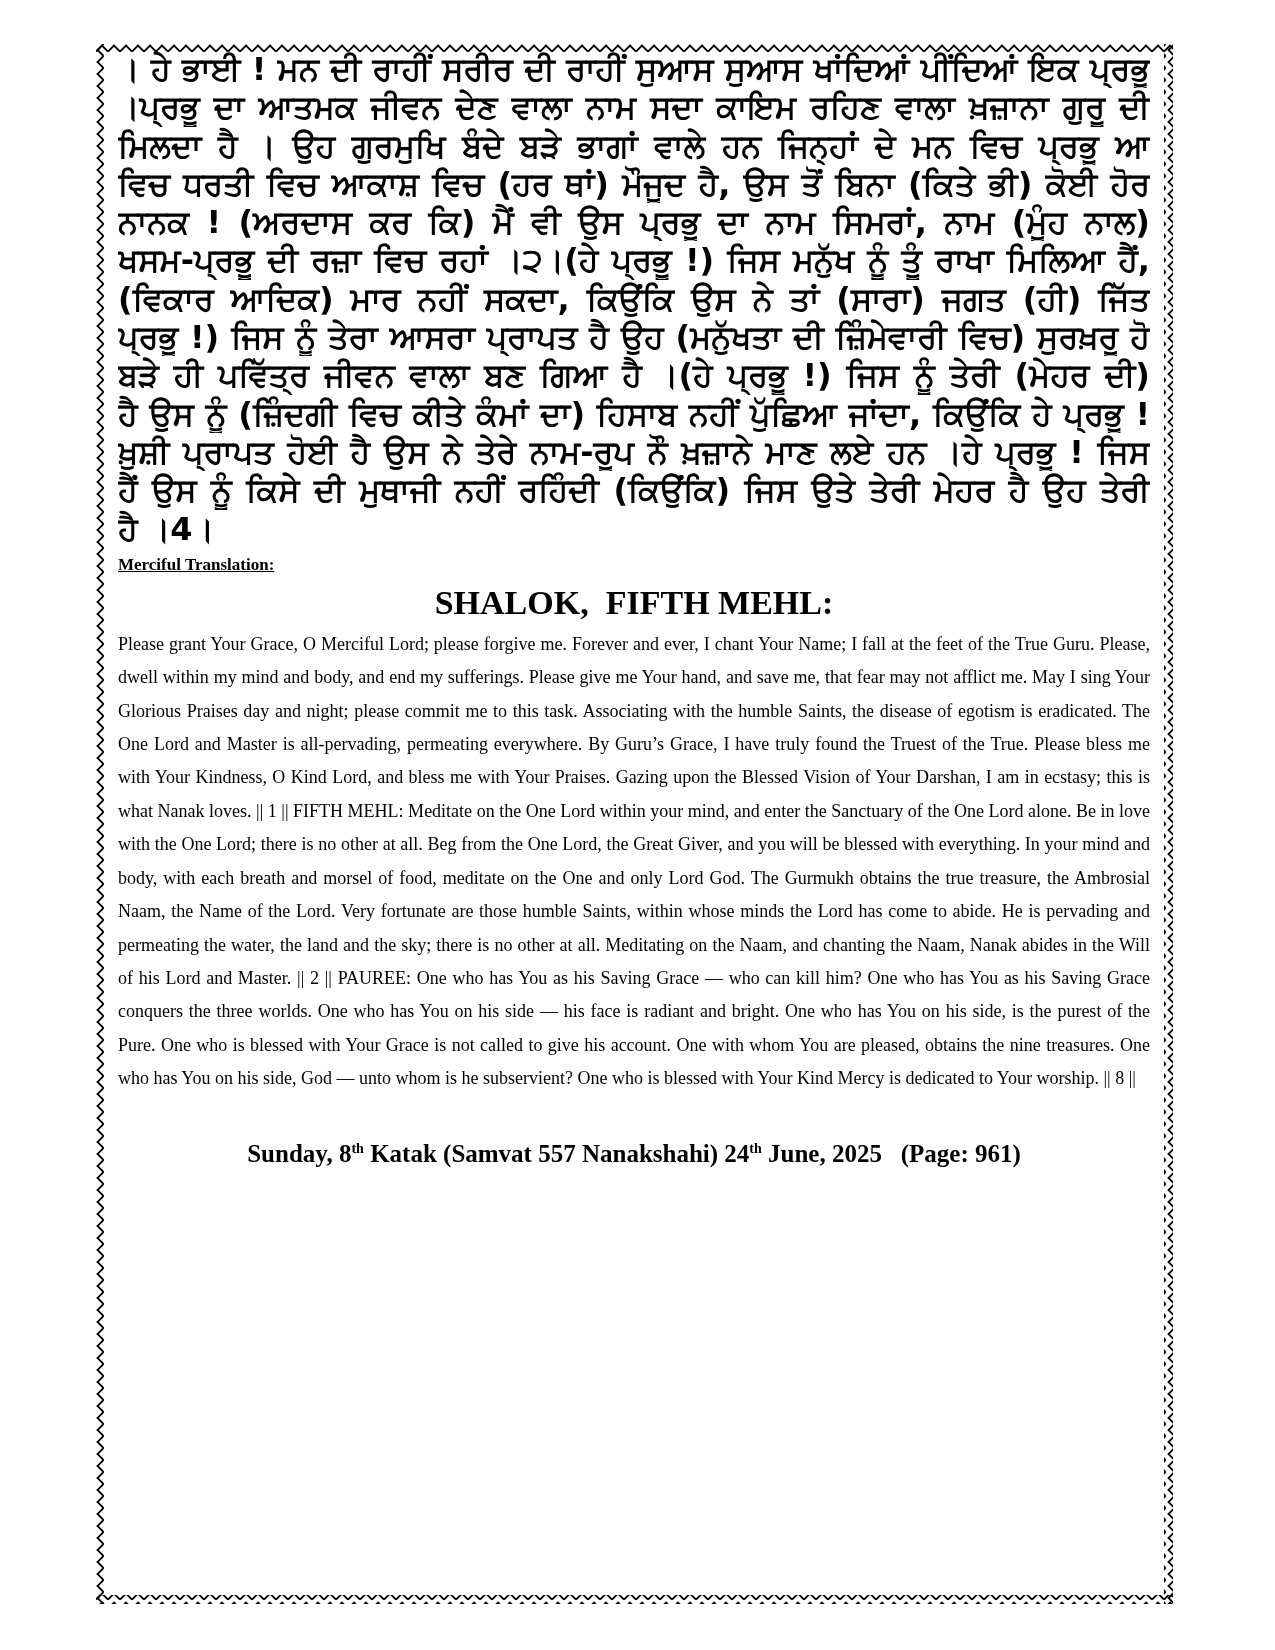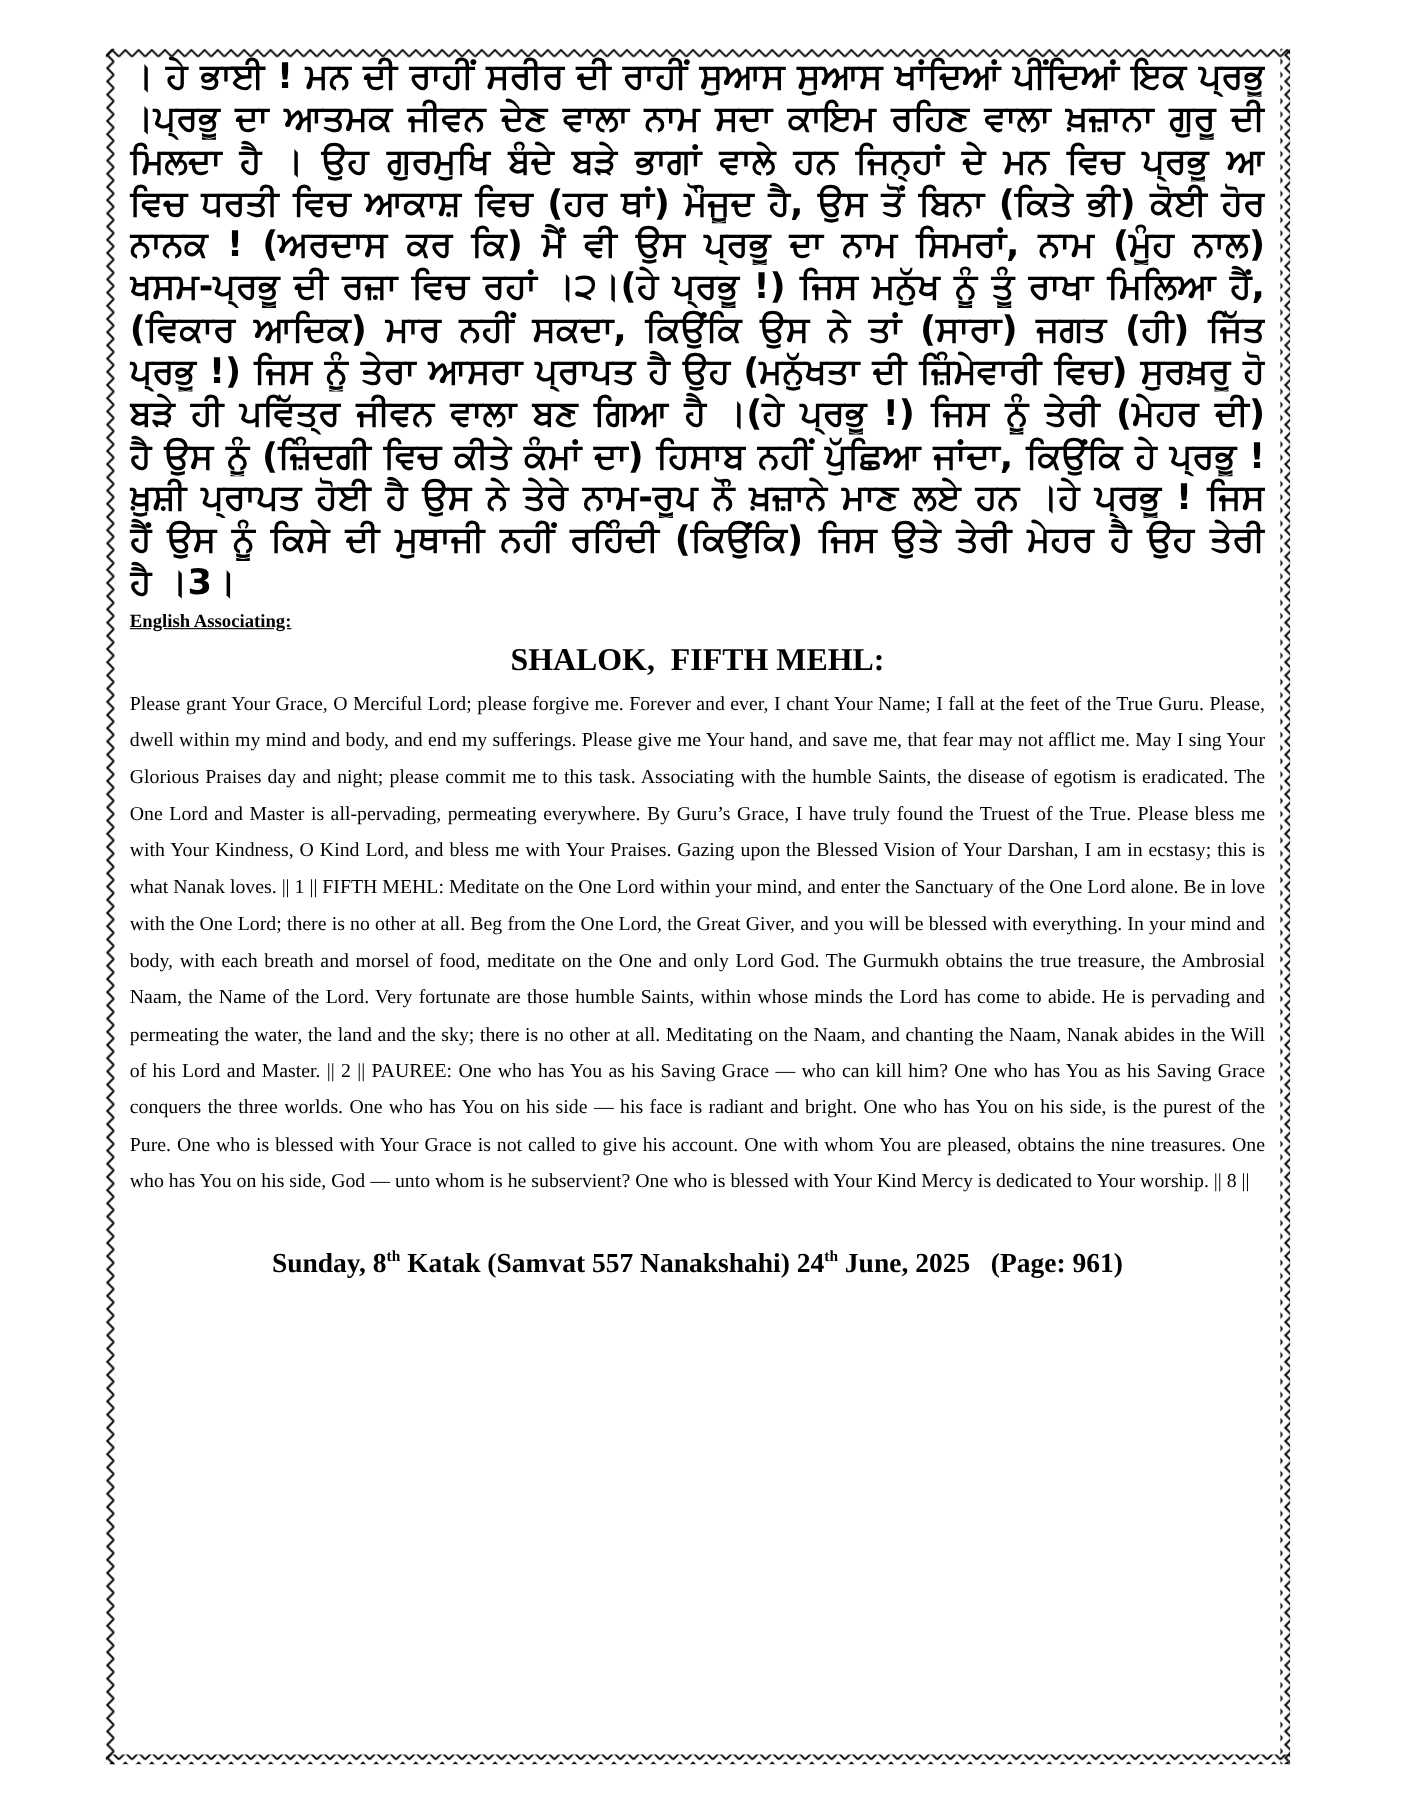--- a/index.html
+++ b/index.html
@@ -46,21 +46,21 @@
     font-family: "Liberation Serif", serif;
     font-weight: bold;
     font-size: 17px;
     text-decoration: underline;
   }
   .section-heading {
     margin: 9px 0 6px 0;
     text-align: center;
     font-family: "Liberation Serif", serif;
     font-weight: bold;
-    font-size: 29px;
+    font-size: 34px;
     white-space: pre;
   }
   .body-paragraph {
     margin: 0;
     font-family: "Liberation Serif", serif;
     font-size: 18px;
     line-height: 33.4px;
     text-align: justify;
   }
   .footer-dateline {
@@ -104,24 +104,24 @@
       <div class="gurmukhi-line">ਮਿਲਦਾ ਹੈ । ਉਹ ਗੁਰਮੁਖਿ ਬੰਦੇ ਬੜੇ ਭਾਗਾਂ ਵਾਲੇ ਹਨ ਜਿਨ੍ਹਾਂ ਦੇ ਮਨ ਵਿਚ ਪ੍ਰਭੂ ਆ ਵੱਸਦਾ ਹੈ ।ਪ੍ਰਭੂ ਜਲ</div>
       <div class="gurmukhi-line">ਵਿਚ ਧਰਤੀ ਵਿਚ ਆਕਾਸ਼ ਵਿਚ (ਹਰ ਥਾਂ) ਮੌਜੂਦ ਹੈ, ਉਸ ਤੋਂ ਬਿਨਾ (ਕਿਤੇ ਭੀ) ਕੋਈ ਹੋਰ ਨਹੀਂ ਹੈ । ਹੇ</div>
       <div class="gurmukhi-line">ਨਾਨਕ ! (ਅਰਦਾਸ ਕਰ ਕਿ) ਮੈਂ ਵੀ ਉਸ ਪ੍ਰਭੂ ਦਾ ਨਾਮ ਸਿਮਰਾਂ, ਨਾਮ (ਮੂੰਹ ਨਾਲ) ਉਚਾਰਾਂ ਤੇ ਉਸ</div>
       <div class="gurmukhi-line">ਖਸਮ-ਪ੍ਰਭੂ ਦੀ ਰਜ਼ਾ ਵਿਚ ਰਹਾਂ ।੨।(ਹੇ ਪ੍ਰਭੂ !) ਜਿਸ ਮਨੁੱਖ ਨੂੰ ਤੂੰ ਰਾਖਾ ਮਿਲਿਆ ਹੈਂ, ਉਸ ਨੂੰ ਕੋਈ</div>
       <div class="gurmukhi-line">(ਵਿਕਾਰ ਆਦਿਕ) ਮਾਰ ਨਹੀਂ ਸਕਦਾ, ਕਿਉਂਕਿ ਉਸ ਨੇ ਤਾਂ (ਸਾਰਾ) ਜਗਤ (ਹੀ) ਜਿੱਤ ਲਿਆ ਹੈ ।(ਹੇ</div>
       <div class="gurmukhi-line">ਪ੍ਰਭੂ !) ਜਿਸ ਨੂੰ ਤੇਰਾ ਆਸਰਾ ਪ੍ਰਾਪਤ ਹੈ ਉਹ (ਮਨੁੱਖਤਾ ਦੀ ਜ਼ਿੰਮੇਵਾਰੀ ਵਿਚ) ਸੁਰਖ਼ਰੂ ਹੋ ਗਿਆ ਹੈ, ਉਹ</div>
       <div class="gurmukhi-line">ਬੜੇ ਹੀ ਪਵਿੱਤ੍ਰ ਜੀਵਨ ਵਾਲਾ ਬਣ ਗਿਆ ਹੈ ।(ਹੇ ਪ੍ਰਭੂ !) ਜਿਸ ਨੂੰ ਤੇਰੀ (ਮੇਹਰ ਦੀ) ਨਜ਼ਰ ਨਸੀਬ ਹੋਈ</div>
       <div class="gurmukhi-line">ਹੈ ਉਸ ਨੂੰ (ਜ਼ਿੰਦਗੀ ਵਿਚ ਕੀਤੇ ਕੰਮਾਂ ਦਾ) ਹਿਸਾਬ ਨਹੀਂ ਪੁੱਛਿਆ ਜਾਂਦਾ, ਕਿਉਂਕਿ ਹੇ ਪ੍ਰਭੂ ! ਜਿਸ ਨੂੰ ਤੇਰੀ</div>
       <div class="gurmukhi-line">ਖ਼ੁਸ਼ੀ ਪ੍ਰਾਪਤ ਹੋਈ ਹੈ ਉਸ ਨੇ ਤੇਰੇ ਨਾਮ-ਰੂਪ ਨੌ ਖ਼ਜ਼ਾਨੇ ਮਾਣ ਲਏ ਹਨ ।ਹੇ ਪ੍ਰਭੂ ! ਜਿਸ ਬੰਦੇ ਦੇ ਧੜੇ ਤੇ ਤੂੰ</div>
       <div class="gurmukhi-line">ਹੈਂ ਉਸ ਨੂੰ ਕਿਸੇ ਦੀ ਮੁਥਾਜੀ ਨਹੀਂ ਰਹਿੰਦੀ (ਕਿਉਂਕਿ) ਜਿਸ ਉਤੇ ਤੇਰੀ ਮੇਹਰ ਹੈ ਉਹ ਤੇਰੀ ਭਗਤੀ ਕਰਦਾ</div>
-      <div class="gurmukhi-line last">ਹੈ ।3।</div>
+      <div class="gurmukhi-line last">ਹੈ ।4।</div>
     </div>
 
-    <div class="translation-label">English Associating:</div>
+    <div class="translation-label">Merciful Translation:</div>
 
     <div class="section-heading">SHALOK,  FIFTH MEHL:</div>
 
     <p class="body-paragraph">Please grant Your Grace, O Merciful Lord; please forgive me. Forever and ever, I chant Your Name; I fall at the feet of the True Guru. Please, dwell within my mind and body, and end my sufferings. Please give me Your hand, and save me, that fear may not afflict me. May I sing Your Glorious Praises day and night; please commit me to this task. Associating with the humble Saints, the disease of egotism is eradicated. The One Lord and Master is all-pervading, permeating everywhere. By Guru’s Grace, I have truly found the Truest of the True. Please bless me with Your Kindness, O Kind Lord, and bless me with Your Praises. Gazing upon the Blessed Vision of Your Darshan, I am in ecstasy; this is what Nanak loves. || 1 || FIFTH MEHL: Meditate on the One Lord within your mind, and enter the Sanctuary of the One Lord alone. Be in love with the One Lord; there is no other at all. Beg from the One Lord, the Great Giver, and you will be blessed with everything. In your mind and body, with each breath and morsel of food, meditate on the One and only Lord God. The Gurmukh obtains the true treasure, the Ambrosial Naam, the Name of the Lord. Very fortunate are those humble Saints, within whose minds the Lord has come to abide. He is pervading and permeating the water, the land and the sky; there is no other at all. Meditating on the Naam, and chanting the Naam, Nanak abides in the Will of his Lord and Master. || 2 || PAUREE: One who has You as his Saving Grace — who can kill him? One who has You as his Saving Grace conquers the three worlds. One who has You on his side — his face is radiant and bright. One who has You on his side, is the purest of the Pure. One who is blessed with Your Grace is not called to give his account. One with whom You are pleased, obtains the nine treasures. One who has You on his side, God — unto whom is he subservient? One who is blessed with Your Kind Mercy is dedicated to Your worship. || 8 ||</p>
 
     <div class="footer-dateline"><span>Sunday, 8</span><sup>th</sup><span> Katak (Samvat 557 Nanakshahi) 24</span><sup>th</sup><span> June, 2025   (Page: 961)</span></div>
 
   </div>
 </div>
 

